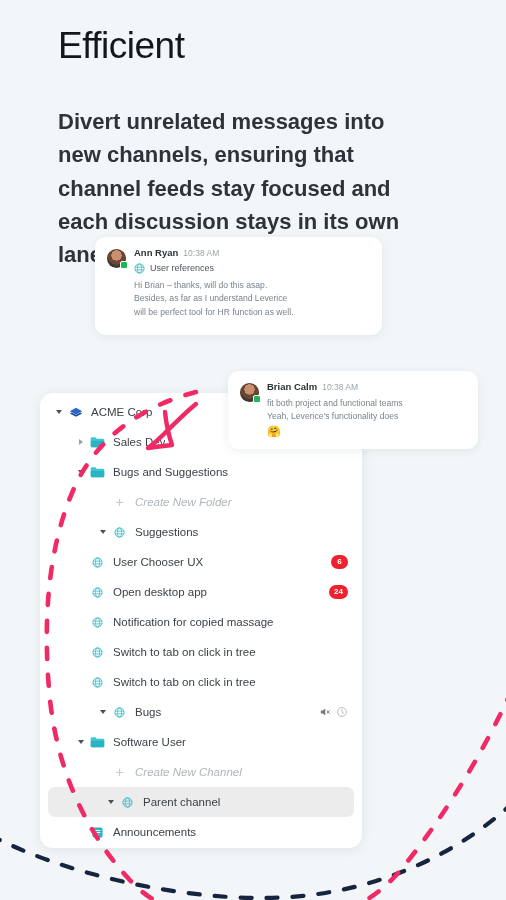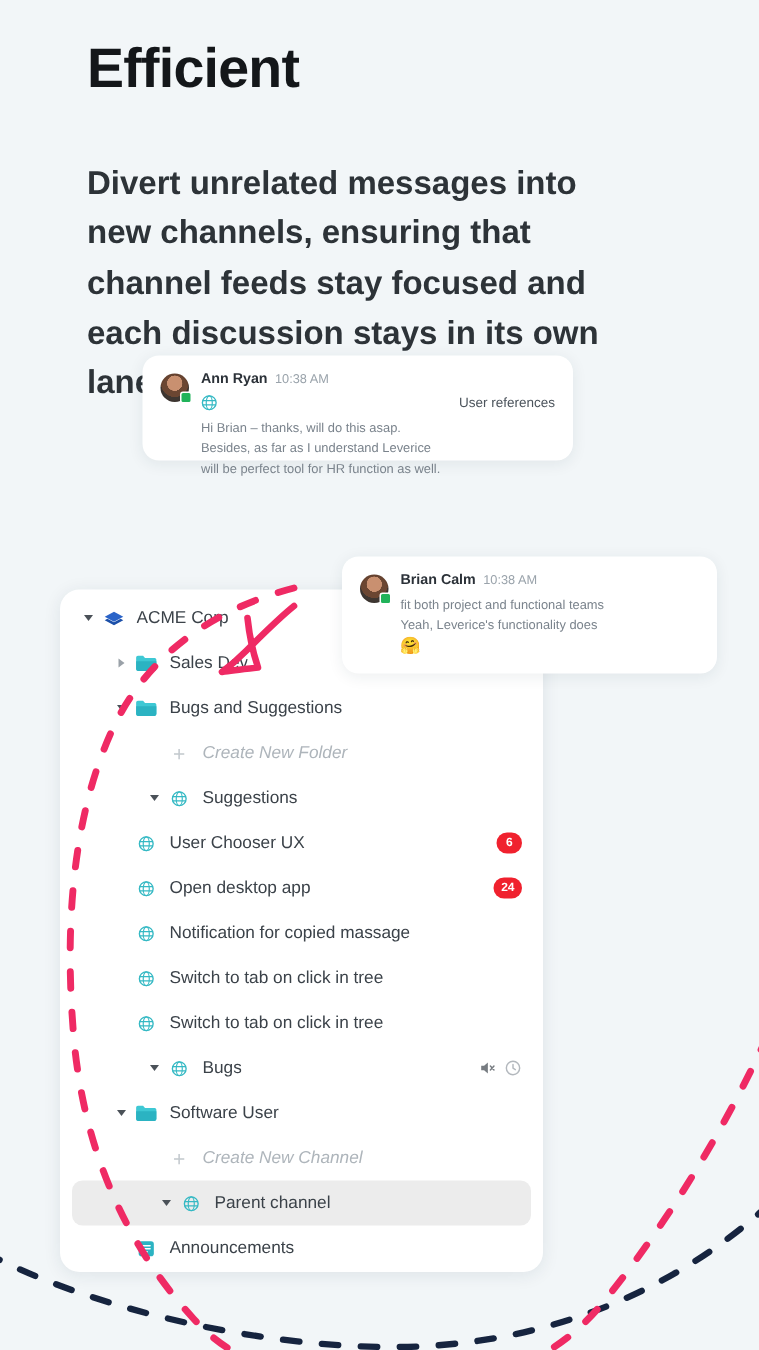--- a/index.html
+++ b/index.html
@@ -9,55 +9,55 @@
     font-family:"Liberation Sans","DejaVu Sans",sans-serif;
     -webkit-font-smoothing:antialiased;
   }
   .deco{position:absolute;inset:0;width:506px;height:900px;pointer-events:none;}
   .deco.front{z-index:40;}
   .deco.back{z-index:1;}
 
   
   .hero{position:absolute;left:58px;top:26px;width:400px;z-index:5;}
   .hero-title{
-    font-size:37px;font-weight:700;color:#14171a;letter-spacing:-0.5px;
+    font-size:37px;font-weight:400;color:#14171a;letter-spacing:-0.5px;
     line-height:1.1;margin:0;
   }
   .hero-sub{
     margin:38px 0 0 0;font-size:22px;line-height:1.52;color:#2d3338;
     font-weight:700;max-width:348px;
   }
 
   
   .msg-card{
     position:absolute;background:#ffffff;border-radius:11px;
     box-shadow:0 2px 10px rgba(25,45,70,.08);
     z-index:20;
   }
-  #msg-ann{left:95px;top:237px;width:287px;height:70px;}
+  #msg-ann{left:95px;top:237px;width:287px;height:98px;}
   #msg-brian{left:228px;top:371px;width:250px;height:78px;}
   .msg-inner{display:flex;padding:11px 12px 0 12px;}
   .avatar{
     width:19px;height:19px;border-radius:50%;flex:0 0 19px;margin-top:1px;
     position:relative;overflow:visible;
   }
   .avatar .face{
     width:19px;height:19px;border-radius:50%;display:block;
     background:radial-gradient(circle at 50% 34%, #c99070 0 32%, #6b4632 33% 58%, #3f3732 59% 100%);
     box-shadow:inset 0 0 0 1px rgba(0,0,0,.06);
   }
   .avatar .dot{
     position:absolute;right:-2px;bottom:-1px;width:8px;height:8px;border-radius:2px;
     background:#21b35a;border:1.5px solid #fff;box-sizing:border-box;
   }
   .msg-body{margin-left:8px;flex:1;min-width:0;}
   .msg-head{display:flex;align-items:baseline;gap:5px;line-height:1;}
   .msg-author{font-size:9.5px;font-weight:700;color:#2b3138;}
   .msg-time{font-size:8.5px;color:#9aa3ab;font-weight:400;}
-  .msg-ref{display:flex;align-items:center;gap:5px;margin-top:5px;justify-content:space-between;}
+  .msg-ref{display:flex;align-items:center;gap:5px;margin-top:5px;}
   .msg-ref-label{font-size:9px;color:#4c545c;}
   .msg-text{margin-top:5px;font-size:8.6px;line-height:1.62;color:#7a838c;}
   .msg-text div{white-space:nowrap;}
   .emoji{font-size:11px;line-height:1.2;margin-top:1px;}
 
   
   .globe{width:11px;height:11px;flex:0 0 11px;display:block;}
 
   
   .tree-panel{

